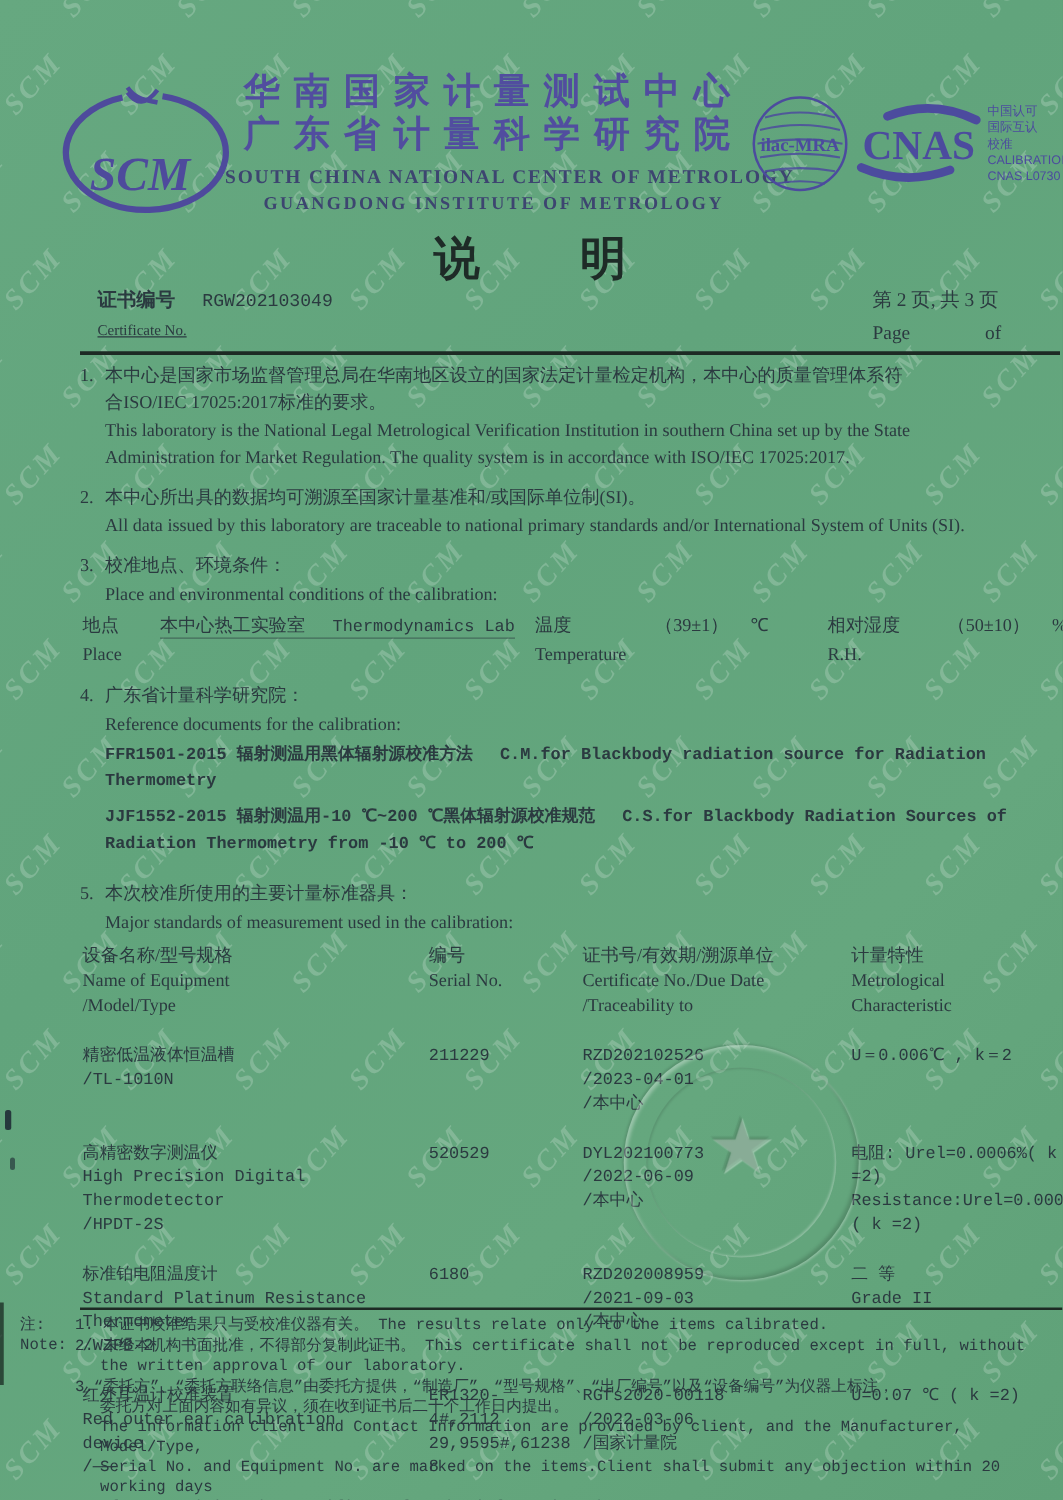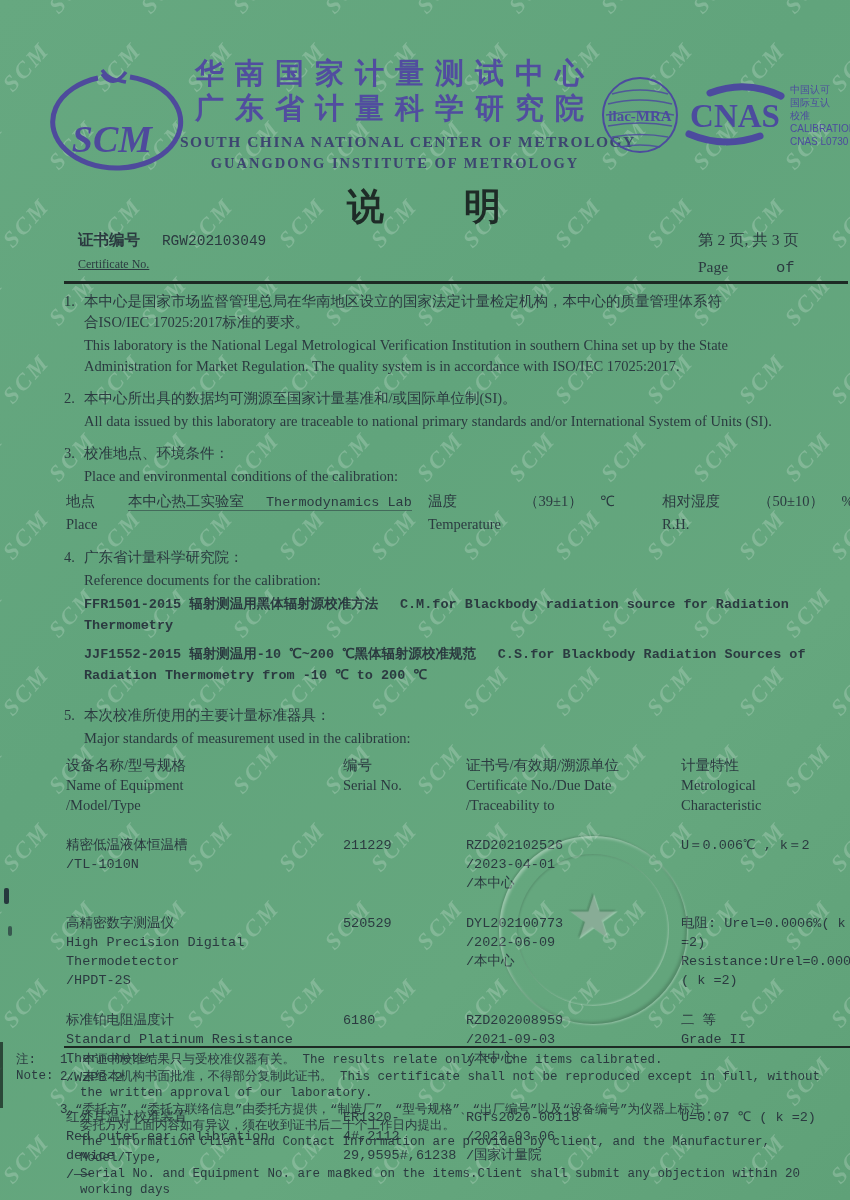--- a/index.html
+++ b/index.html
@@ -27,21 +27,21 @@
   .doc-title{position:absolute;left:0;top:182px;width:100%;text-align:center;
              font-size:37px;font-weight:bold;color:#1e2b27;letter-spacing:2px;}
   .cert-left{position:absolute;left:78px;top:230px;font-size:15.5px;}
   .cert-label-zh{font-weight:bold;}
   .cert-no{font-family:"Liberation Mono",monospace;font-size:14.5px;margin-left:18px;}
   .cert-label-en{margin-top:6px;font-size:12px;text-decoration:underline;}
   .directions{position:absolute;left:0;top:243px;width:100%;text-align:center;
               font-size:20px;font-weight:bold;letter-spacing:1px;color:#222f2a;}
   .page-right{position:absolute;left:698px;top:230px;font-size:15.5px;}
   .page-en{margin-top:7px;}
-  .page-of{margin-left:44px;font-family:Liberation Mono, monospace;}
+  .page-of{margin-left:56px;}
   .rule-top{position:absolute;left:64px;top:281px;width:784px;height:3px;background:#1d2a24;}
   .rule-bottom{position:absolute;left:64px;top:1046px;width:786px;height:2px;background:#1d2a24;}
 
   
   .main{position:absolute;left:64px;top:291px;width:786px;}
   .sec{display:flex;margin-bottom:11px;}
   .sec-no{width:20px;flex:0 0 20px;font-size:14.5px;line-height:21px;}
   .sec-body{flex:1;}
   .zh{font-size:14.5px;line-height:21px;}
   .en{font-size:14.5px;line-height:21px;margin-top:2px;}

